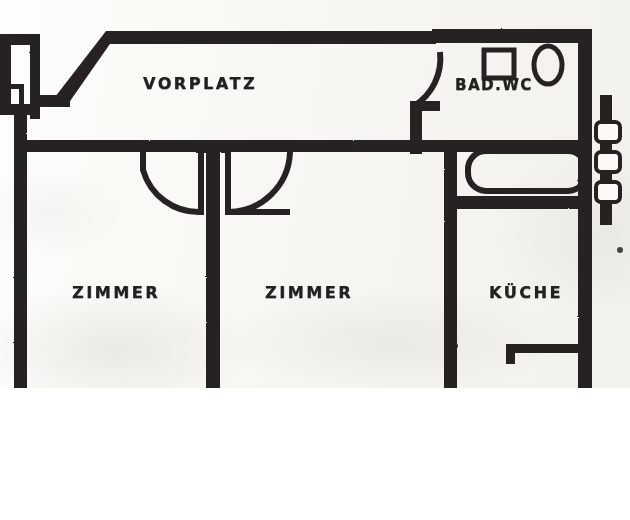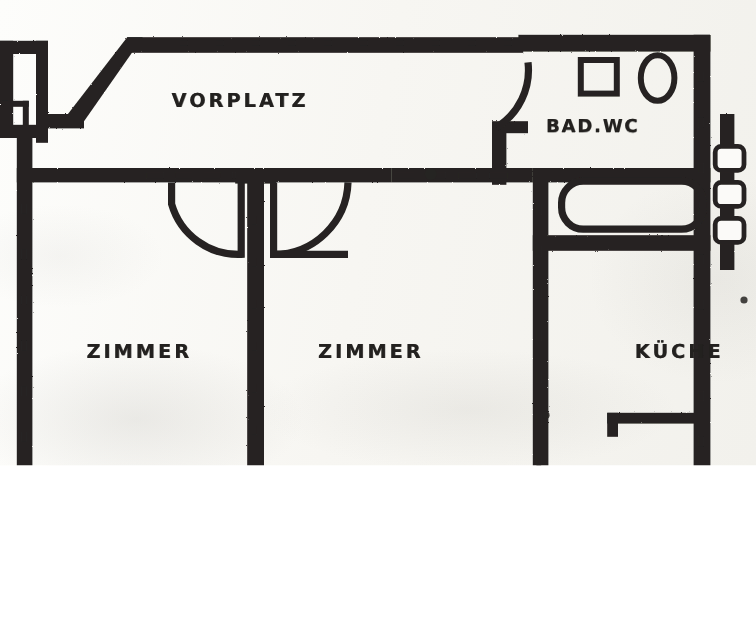--- a/index.html
+++ b/index.html
@@ -36,24 +36,24 @@
     position: absolute;
     color: #23211f;
     font-weight: 700;
     letter-spacing: 0.16em;
     white-space: nowrap;
     user-select: none;
     font-family: "DejaVu Sans", sans-serif;
     text-shadow: 0.5px 0 0 rgba(35,33,31,0.55), 0 0.5px 0 rgba(35,33,31,0.35);
   }
   #label-vorplatz { left: 143px; top: 74px; font-size: 16px; }
-  #label-bad      { left: 455px; top: 96px; font-size: 15px; letter-spacing: 0.10em; }
+  #label-bad      { left: 455px; top: 76px; font-size: 15px; letter-spacing: 0.10em; }
   #label-zimmer-1 { left: 72px;  top: 283px; font-size: 16px; }
   #label-zimmer-2 { left: 265px; top: 283px; font-size: 16px; }
-  #label-kueche   { left: 489px; top: 283px; font-size: 16px; margin-left: 40px; }
+  #label-kueche   { left: 489px; top: 283px; font-size: 16px; }
 </style>
 </head>
 <body>
 
 <div id="plan-root">
 
   <div id="paper-grain"></div>
 
   <svg id="plan-svg" width="630" height="520" viewBox="0 0 630 520">
 

